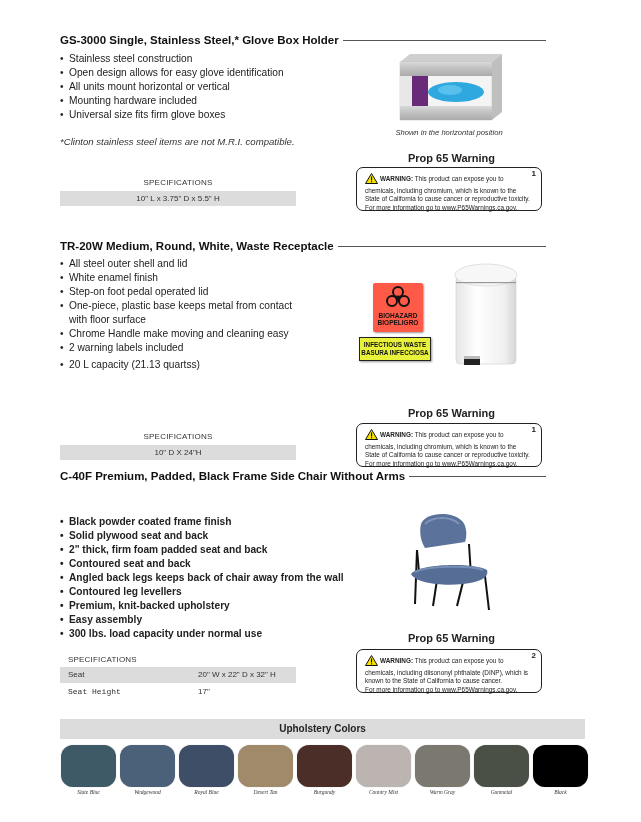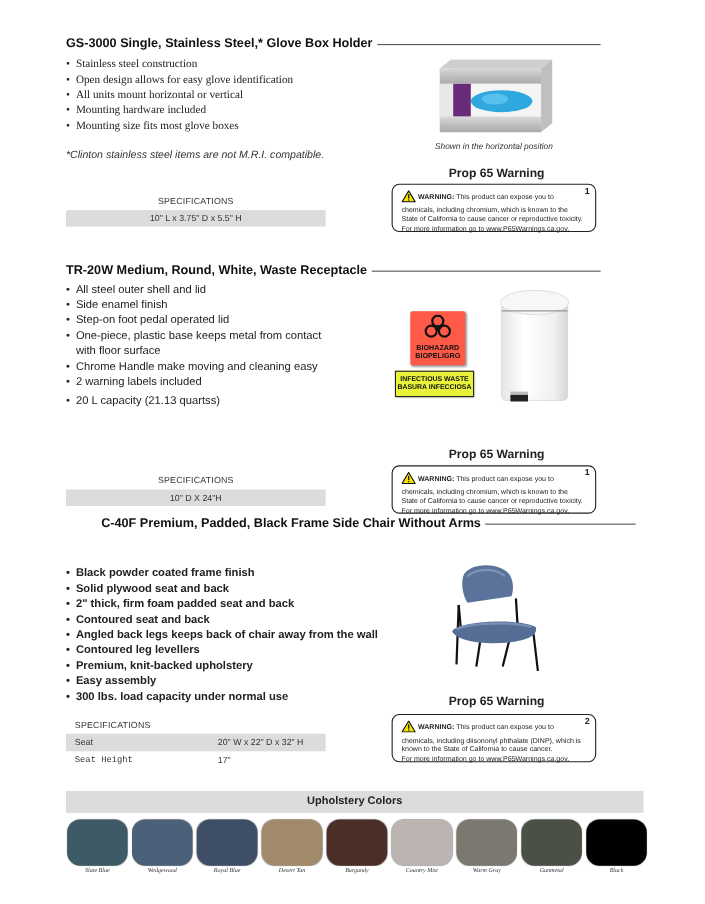--- a/index.html
+++ b/index.html
@@ -24,26 +24,26 @@
   .swatch { width:55px; height:42px; border-radius:12px; margin:0 auto; box-shadow:0 0 1px #aaa; }
   .swatch-label { font-family:"Liberation Serif", serif; font-style:italic; font-size:5.5px; color:#333; margin-top:2px; }
 </style>
 </head>
 <body>
 
 <div class="sec-title" style="top:34px;width:486px;justify-content:flex-end;">
   <span>GS-3000 Single, Stainless Steel,* Glove Box Holder</span>
   <span class="sec-rule" style="flex:1;"></span>
 </div>
-<ul class="bul" style="top:52px;font-family:Liberation Serif, serif;">
+<ul class="bul" style="top:52px;">
   <li>Stainless steel construction</li>
   <li>Open design allows for easy glove identification</li>
   <li>All units mount horizontal or vertical</li>
   <li>Mounting hardware included</li>
-  <li>Mounting size fits most glove boxes</li>
+  <li>Universal size fits firm glove boxes</li>
 </ul>
 <div class="abs" style="left:60px;top:136px;font-size:9.6px;font-style:italic;color:#333;">*Clinton stainless steel items are not M.R.I. compatible.</div>
 
 <div class="abs" style="left:394px;top:52px;width:110px;height:72px;">
   <svg width="110" height="72" viewBox="0 0 110 72">
     <defs>
       <linearGradient id="steel" x1="0" y1="0" x2="0" y2="1">
         <stop offset="0" stop-color="#d8d8d8"></stop>
           <stop offset="0.5" stop-color="#bdbdbd"></stop>
           <stop offset="1" stop-color="#a8a8a8"></stop>
@@ -81,21 +81,21 @@
   <div>State of California to cause cancer or reproductive toxicity.</div>
   <div>For more information go to www.P65Warnings.ca.gov.</div>
 </div>
 
 <div class="sec-title" style="top:240px;width:486px;">
   <span>TR-20W Medium, Round, White, Waste Receptacle</span>
   <span class="sec-rule" style="flex:1;"></span>
 </div>
 <ul class="bul" style="top:257px;">
   <li>All steel outer shell and lid</li>
-  <li>Side enamel finish</li>
+  <li>White enamel finish</li>
   <li>Step-on foot pedal operated lid</li>
   <li>One-piece, plastic base keeps metal from contact</li>
   <li style="list-style:none;" class="cont">with floor surface</li>
   <li>Chrome Handle make moving and cleaning easy</li>
   <li>2 warning labels included</li>
   <li style="margin-top:3px;">20 L capacity (21.13 quartss)</li>
 </ul>
 <style> ul.bul li.cont:before { content:""; } </style>
 
 <div class="abs" style="left:373px;top:283px;width:50px;height:49px;background:#ff5a47;border-radius:2px;box-shadow:1px 1px 2px #999;text-align:center;">
@@ -145,21 +145,21 @@
           <rect x="6" y="3.5" width="1.1" height="4" fill="#111"></rect>
           <rect x="6" y="8.3" width="1.1" height="1.1" fill="#111"></rect>
         </svg>
     </span><b>WARNING:</b> <span>This product can expose you to</span>
   </div>
   <div>chemicals, including chromium, which is known to the</div>
   <div>State of California to cause cancer or reproductive toxicity.</div>
   <div>For more information go to www.P65Warnings.ca.gov.</div>
 </div>
 
-<div class="sec-title" style="top:470px;width:486px;margin-left:32px;">
+<div class="sec-title" style="top:470px;width:486px;">
   <span>C-40F Premium, Padded, Black Frame Side Chair Without Arms</span>
   <span class="sec-rule" style="flex:1;"></span>
 </div>
 <ul class="bul" style="top:515px;font-weight:bold;">
   <li>Black powder coated frame finish</li>
   <li>Solid plywood seat and back</li>
   <li>2" thick, firm foam padded seat and back</li>
   <li>Contoured seat and back</li>
   <li>Angled back legs keeps back of chair away from the wall</li>
   <li>Contoured leg levellers</li>

